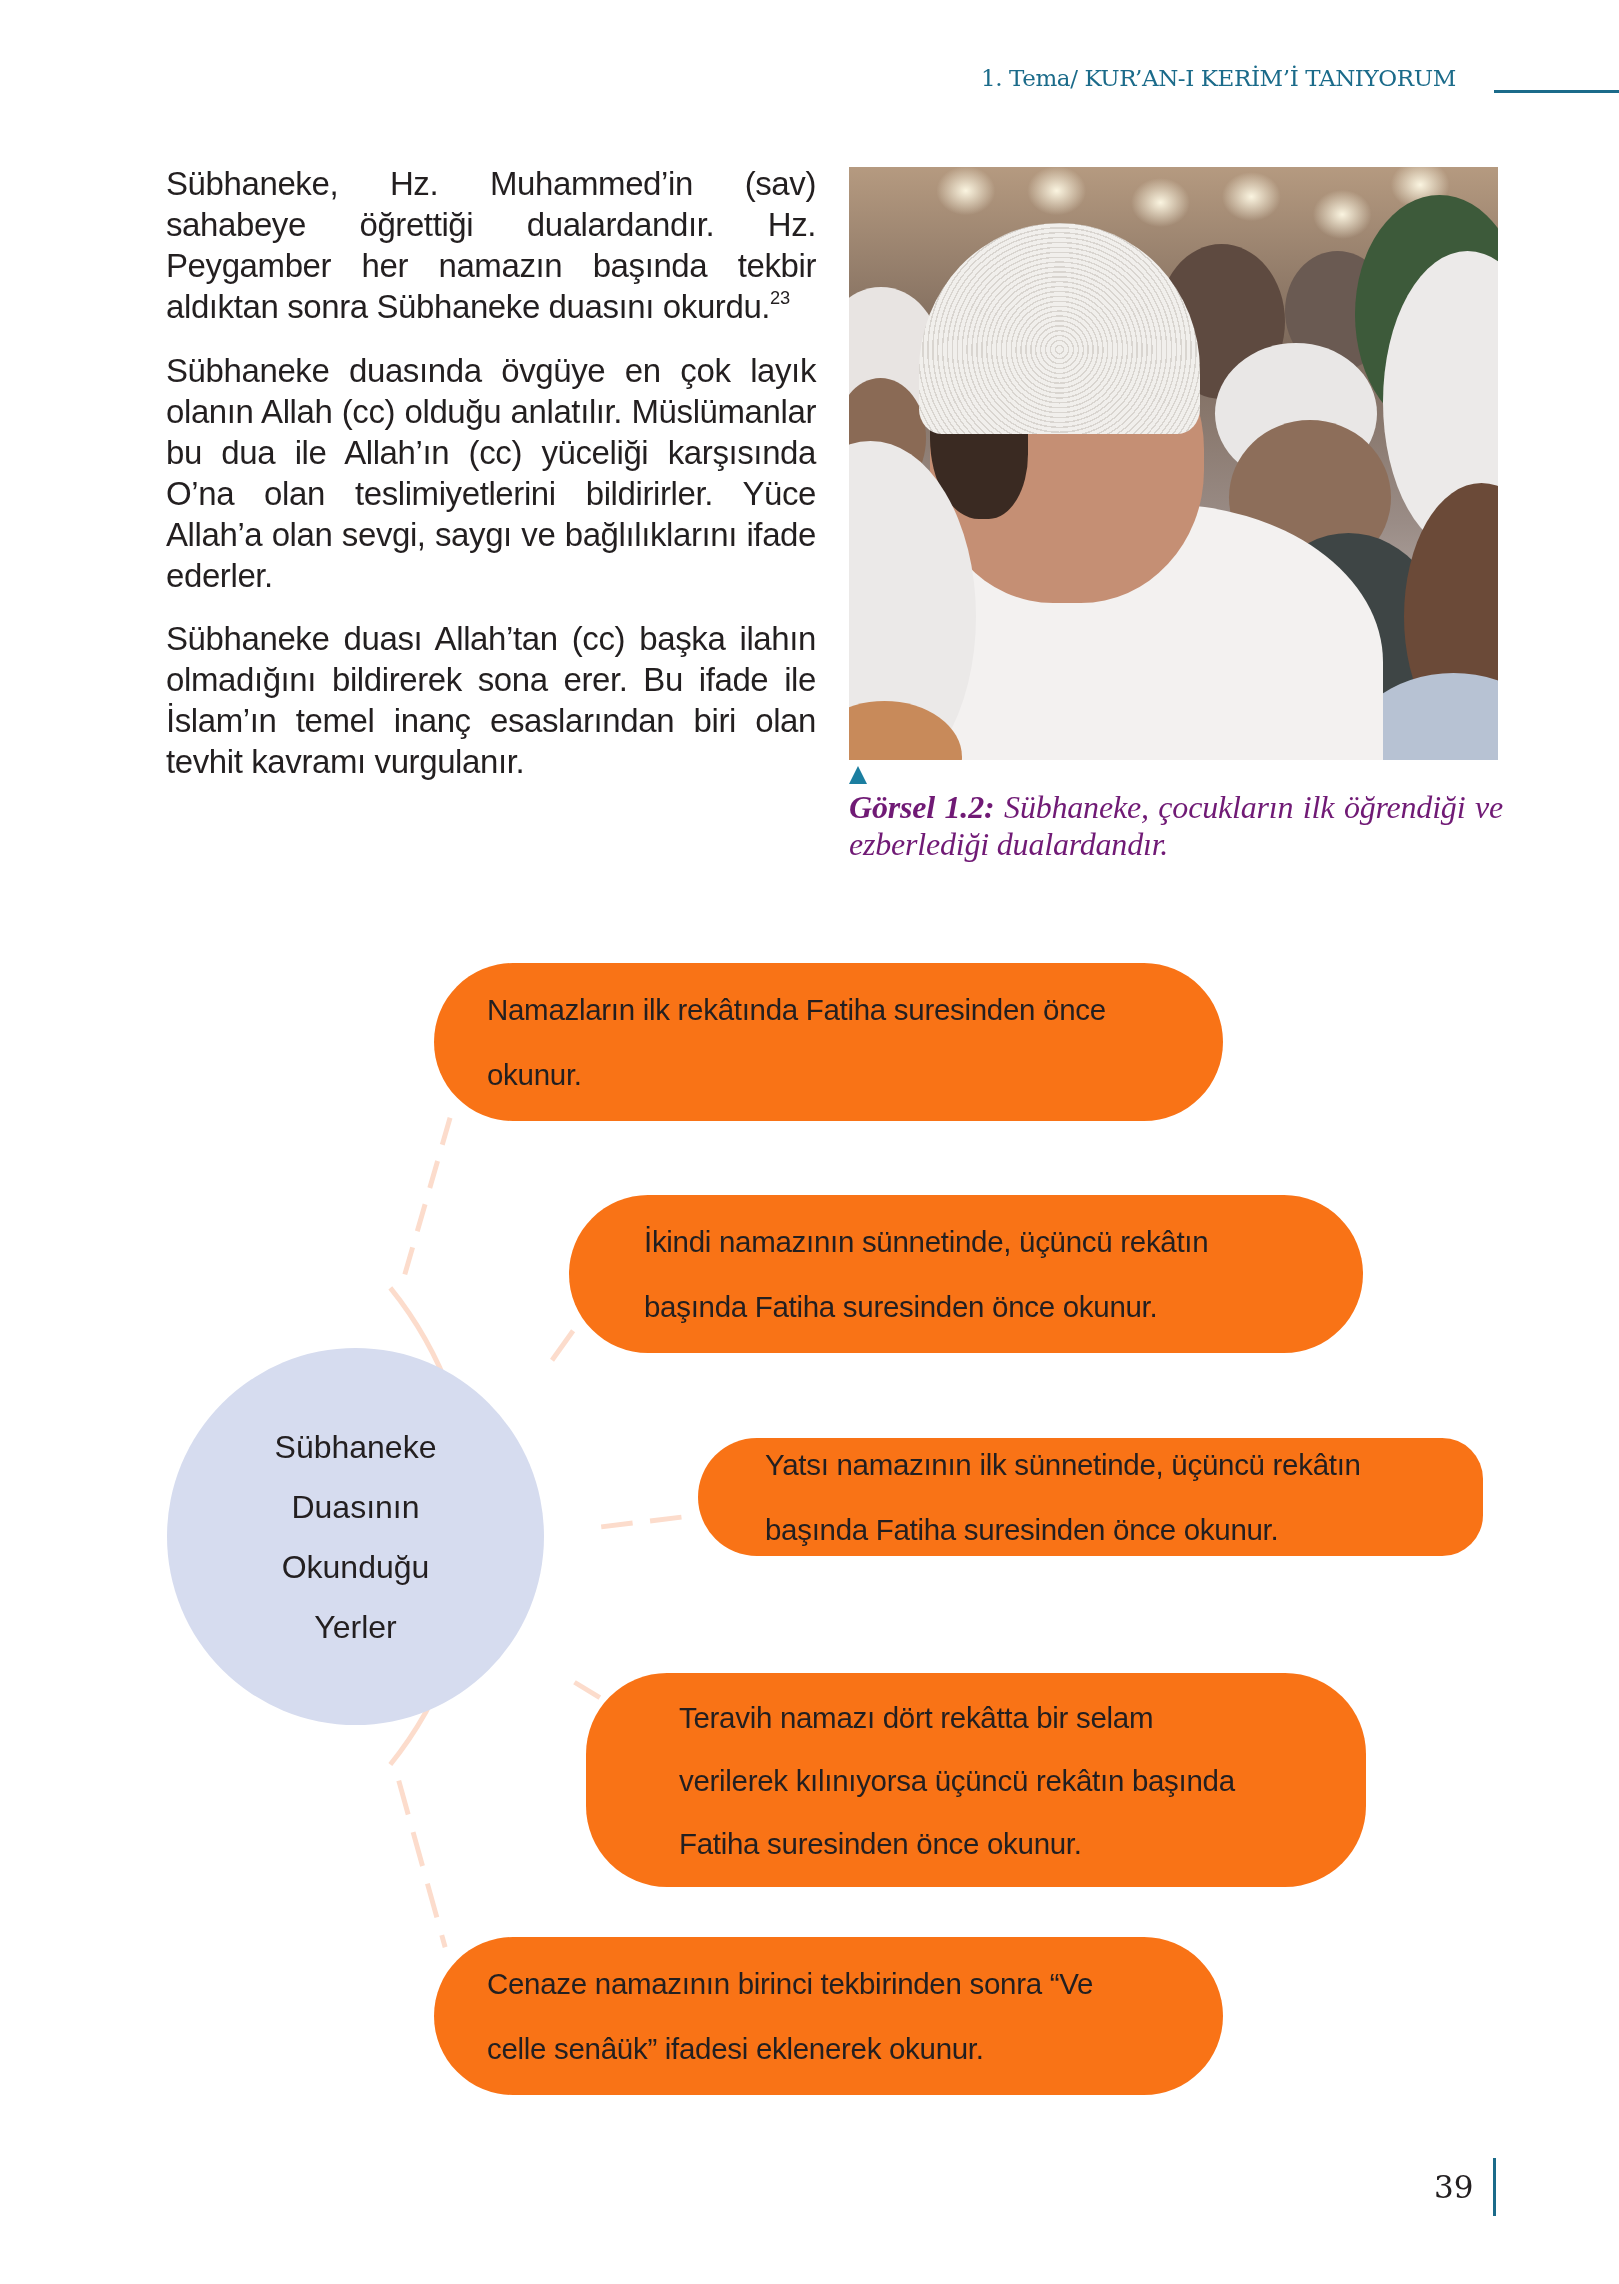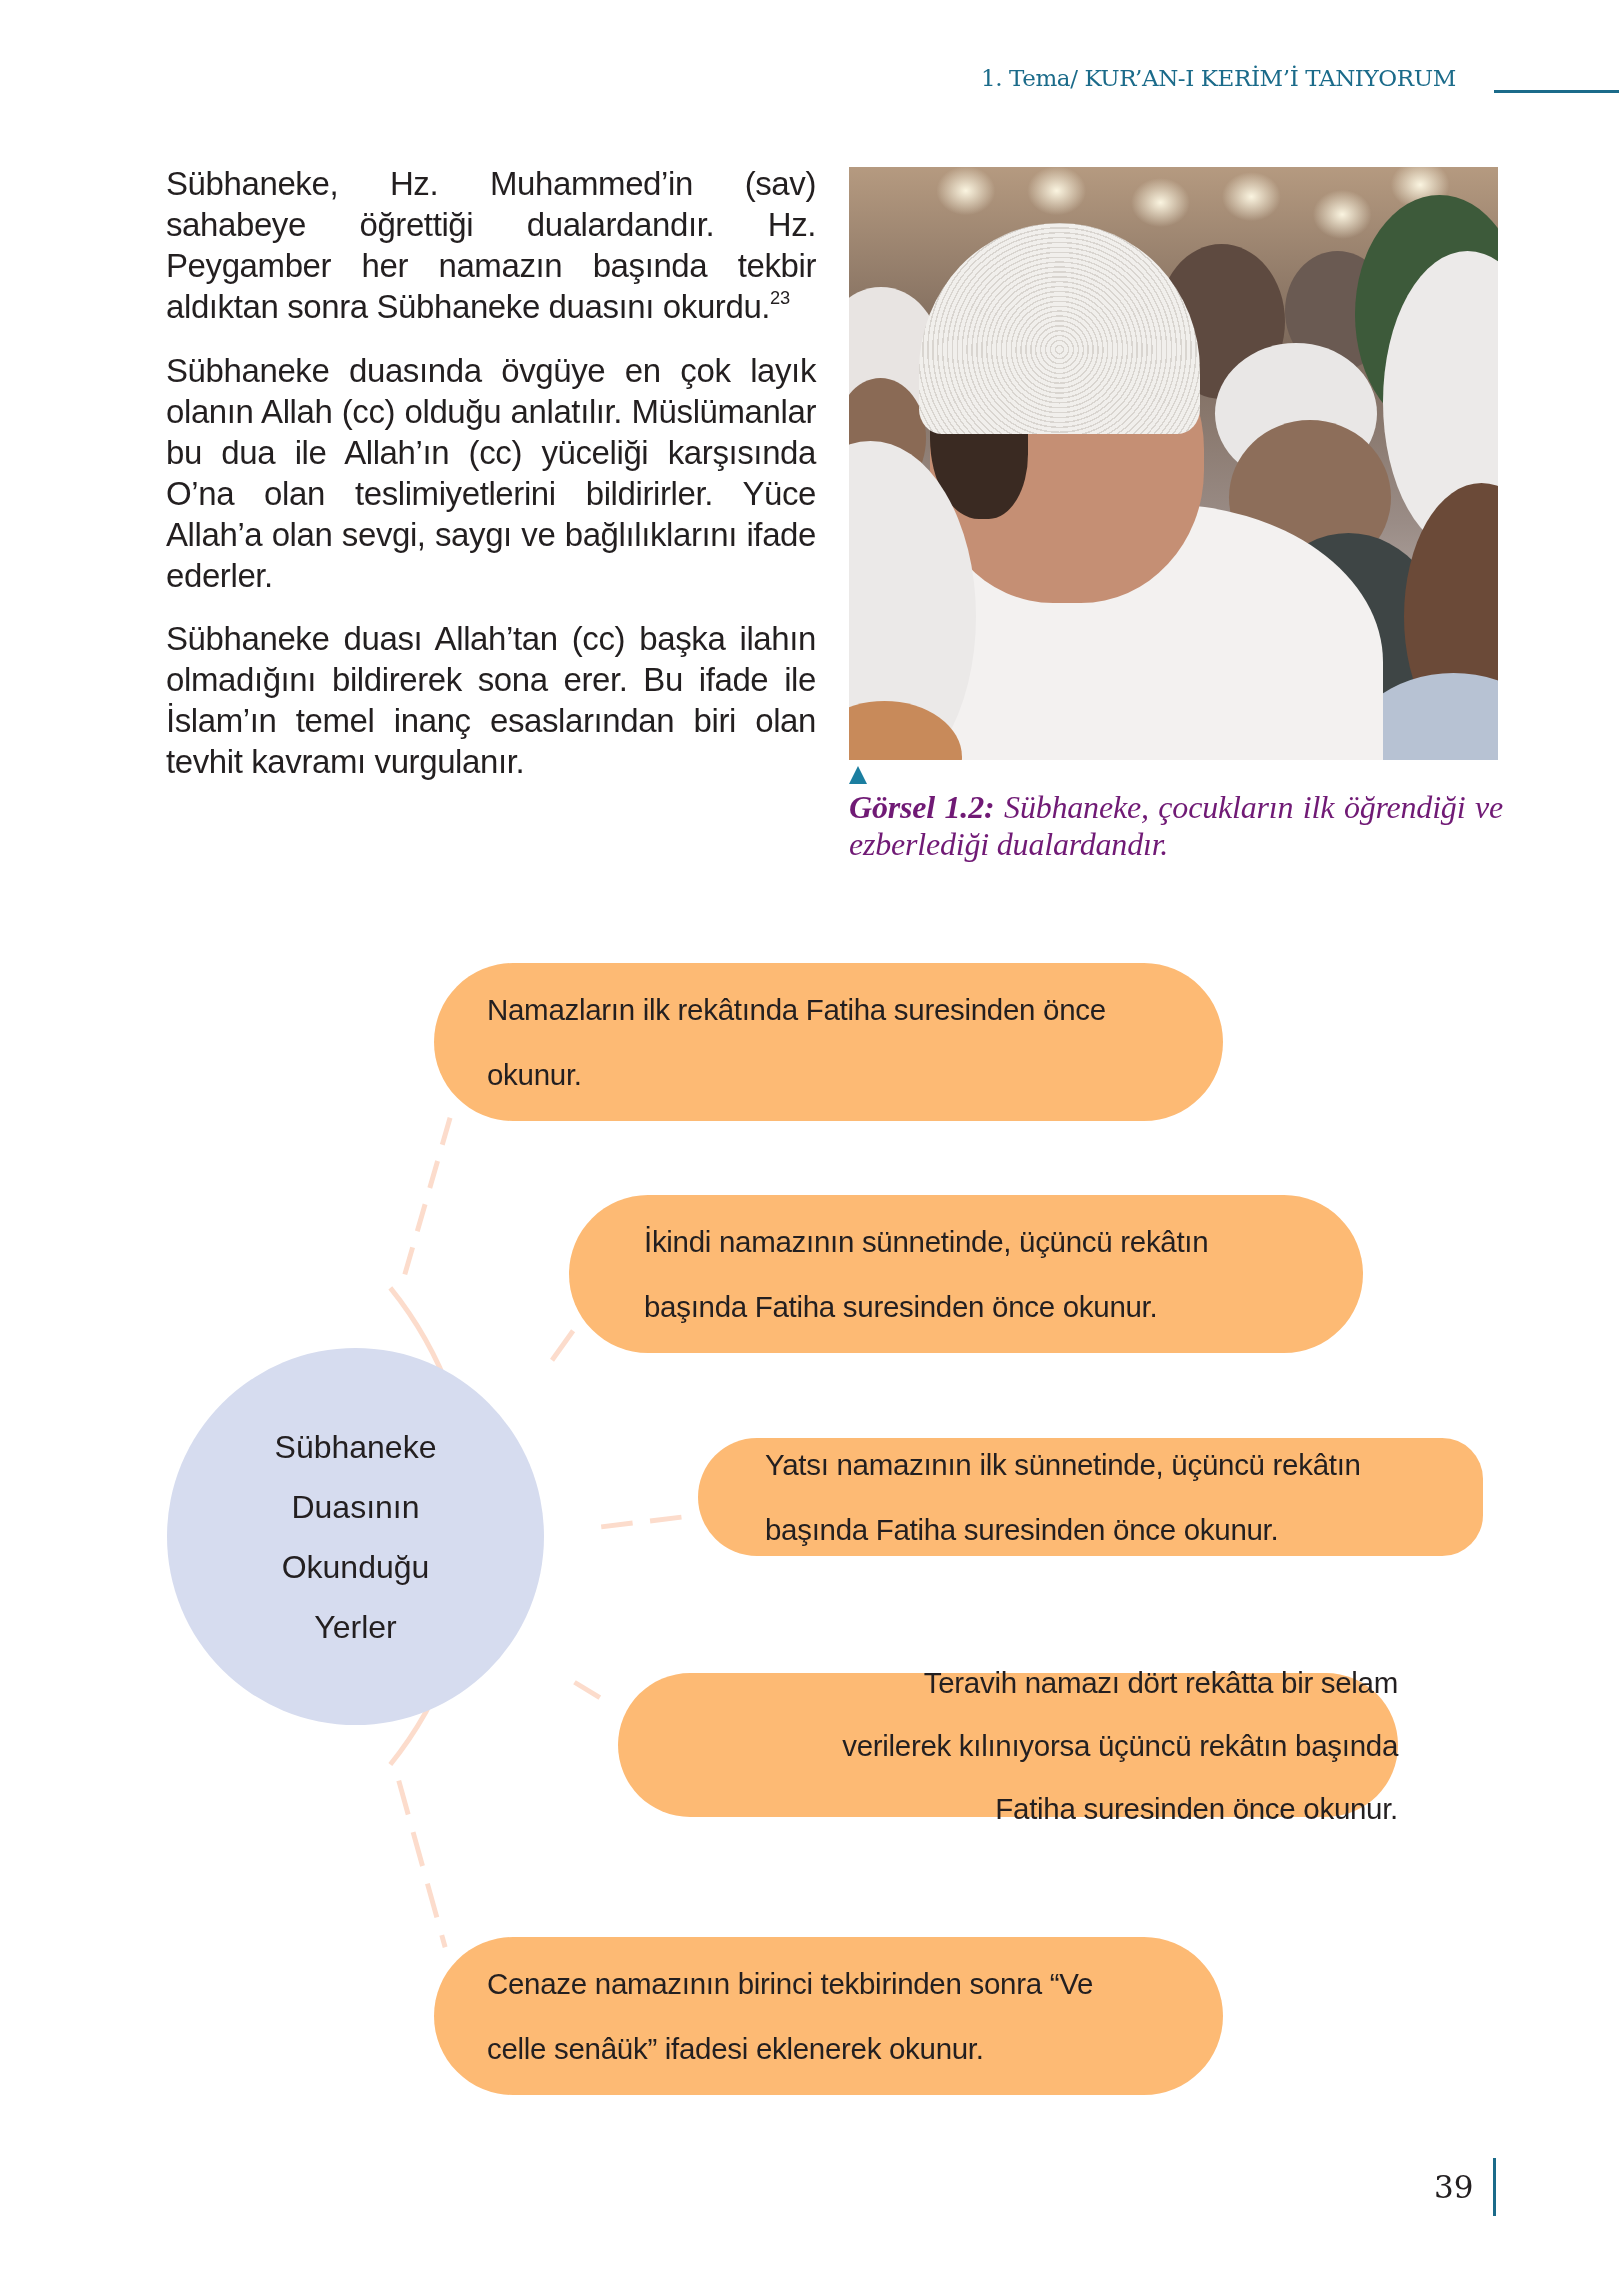--- a/index.html
+++ b/index.html
@@ -62,21 +62,21 @@
     position: absolute; left: 167px; top: 1348px; width: 377px; height: 377px;
     border-radius: 50%; background: #d6dcef;
     display: flex; flex-direction: column; align-items: center; justify-content: center;
   }
   .center-circle span {
     display: block;
     font-family: "Liberation Sans", sans-serif; font-weight: normal;
     font-size: 32px; line-height: 60px; color: #231f20; text-align: center;
   }
   .bubble {
-    position: absolute; background: #fdba74; border-radius: 81px;
+    position: absolute; background: #f97316; border-radius: 81px;
     box-sizing: border-box;
     font-family: "Liberation Sans", sans-serif; font-size: 29.5px; color: #231f20;
     line-height: 65px; letter-spacing: -0.3px;
     display: flex; flex-direction: column; justify-content: center;
   }
   .bubble span { display: block; white-space: nowrap; }
 
   .page-number {
     position: absolute; left: 1434px; top: 2169px;
     font-family: "DejaVu Serif", "Liberation Serif", serif;
@@ -155,21 +155,21 @@
 <div class="bubble" style="left:569px;top:1195px;width:794px;height:158px;padding-left:75px;">
   <span>İkindi namazının sünnetinde, üçüncü rekâtın</span>
   <span>başında Fatiha suresinden önce okunur.</span>
 </div>
 
 <div class="bubble" style="left:698px;top:1427px;width:785px;height:118px;padding-left:67px;border-radius:81px 56px 56px 81px;margin-top:11px;">
   <span>Yatsı namazının ilk sünnetinde, üçüncü rekâtın</span>
   <span>başında Fatiha suresinden önce okunur.</span>
 </div>
 
-<div class="bubble" style="left:618px;top:1673px;width:780px;height:144px;padding-left:93px;line-height:63px;text-align:right;">
+<div class="bubble" style="left:586px;top:1673px;width:780px;height:214px;padding-left:93px;line-height:63px;">
   <span>Teravih namazı dört rekâtta bir selam</span>
   <span>verilerek kılınıyorsa üçüncü rekâtın başında</span>
   <span>Fatiha suresinden önce okunur.</span>
 </div>
 
 <div class="bubble" style="left:434px;top:1937px;width:789px;height:158px;padding-left:53px;">
   <span>Cenaze namazının birinci tekbirinden sonra “Ve</span>
   <span>celle senâük” ifadesi eklenerek okunur.</span>
 </div>
 

